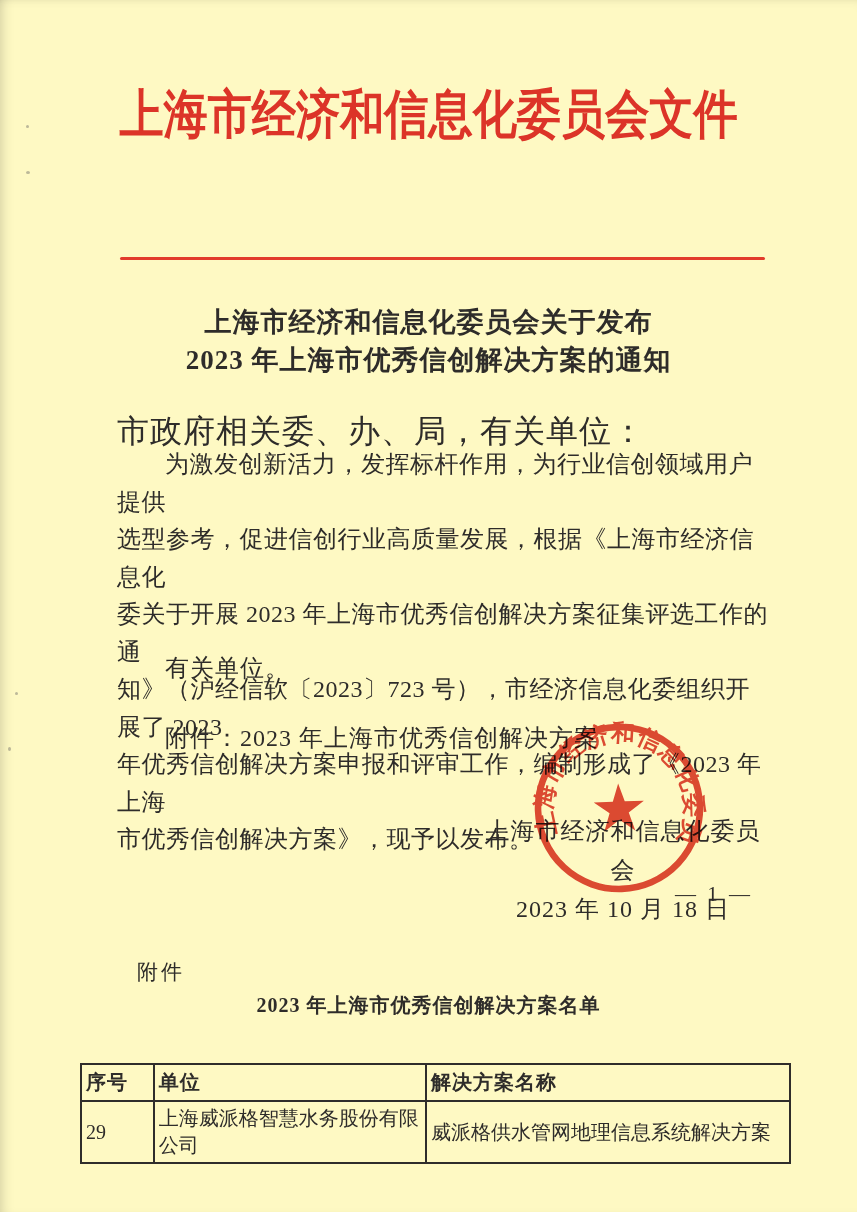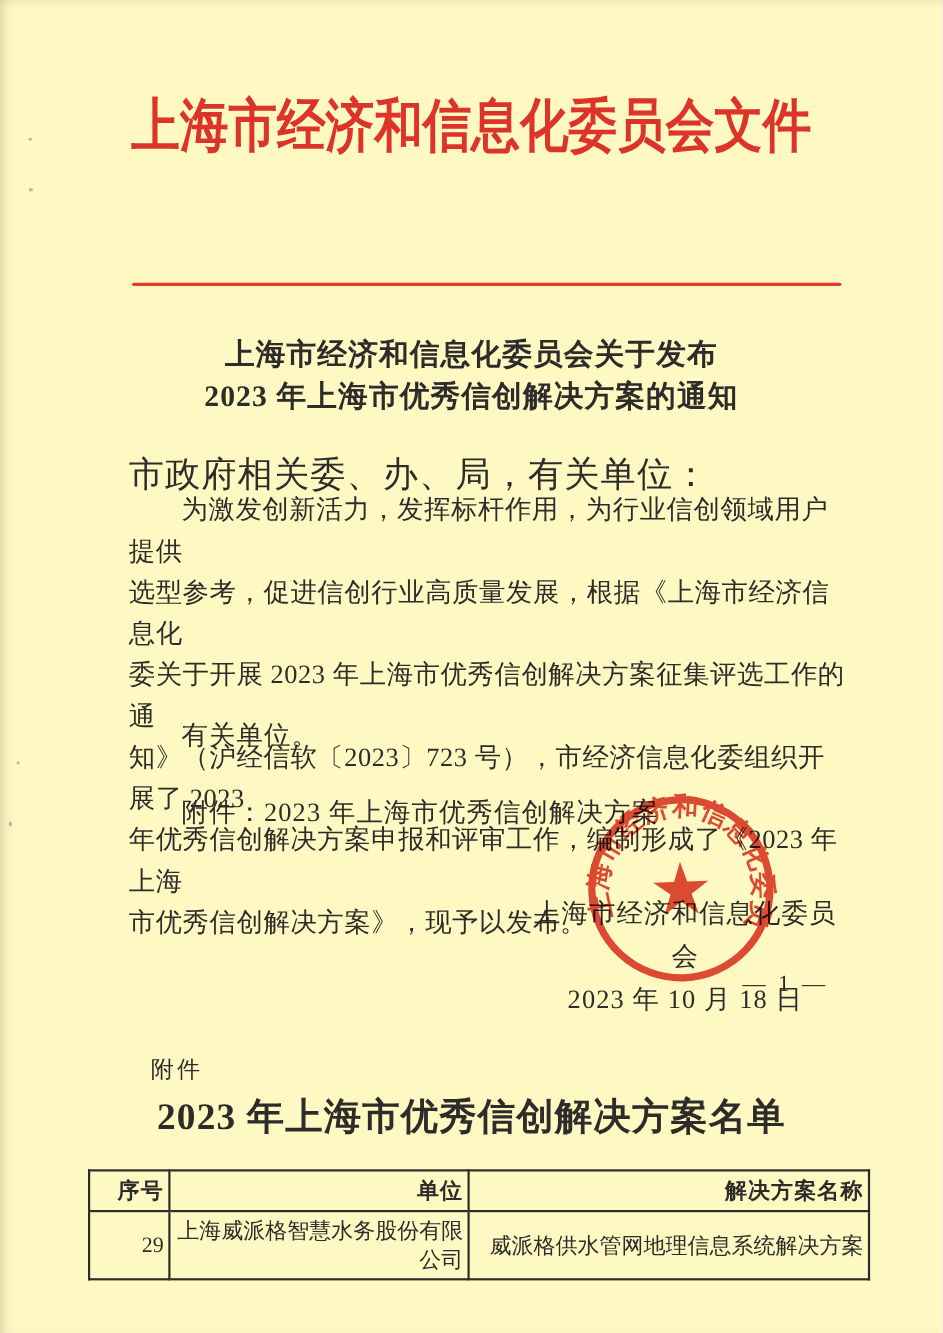--- a/index.html
+++ b/index.html
@@ -74,34 +74,34 @@
   .page-number {
     position:absolute; top:882px; right:104px;
     font-size:21px; letter-spacing:3px;
   }
   .annex-label {
     position:absolute; top:958px; left:137px;
     font-size:21px; letter-spacing:3px;
   }
   .annex-title {
     position:absolute; top:992px; left:0; right:0;
-    text-align:center; font-weight:bold; font-size:34px; letter-spacing:1px;
+    text-align:center; font-weight:bold; font-size:20px; letter-spacing:1px;
   }
   .annex-subtitle {
     position:absolute; top:1034px; left:0; right:0;
     text-align:center; font-size:23px; letter-spacing:2px;
   }
   .annex-table {
     position:absolute; top:1063px; left:80px; width:711px;
     border-collapse:collapse;
     font-size:20px;
   }
   .annex-table th, .annex-table td {
     border:2px solid #2f2d2b;
-    text-align:right;
+    text-align:left;
     padding:3px 4px;
     height:29px;
     font-weight:normal;
   }
   .annex-table th { font-weight:bold; letter-spacing:1px; }
   .col-idx { width:73px; }
   .col-unit { width:273px; }
   .col-sol { width:365px; }
 </style>
 </head>

